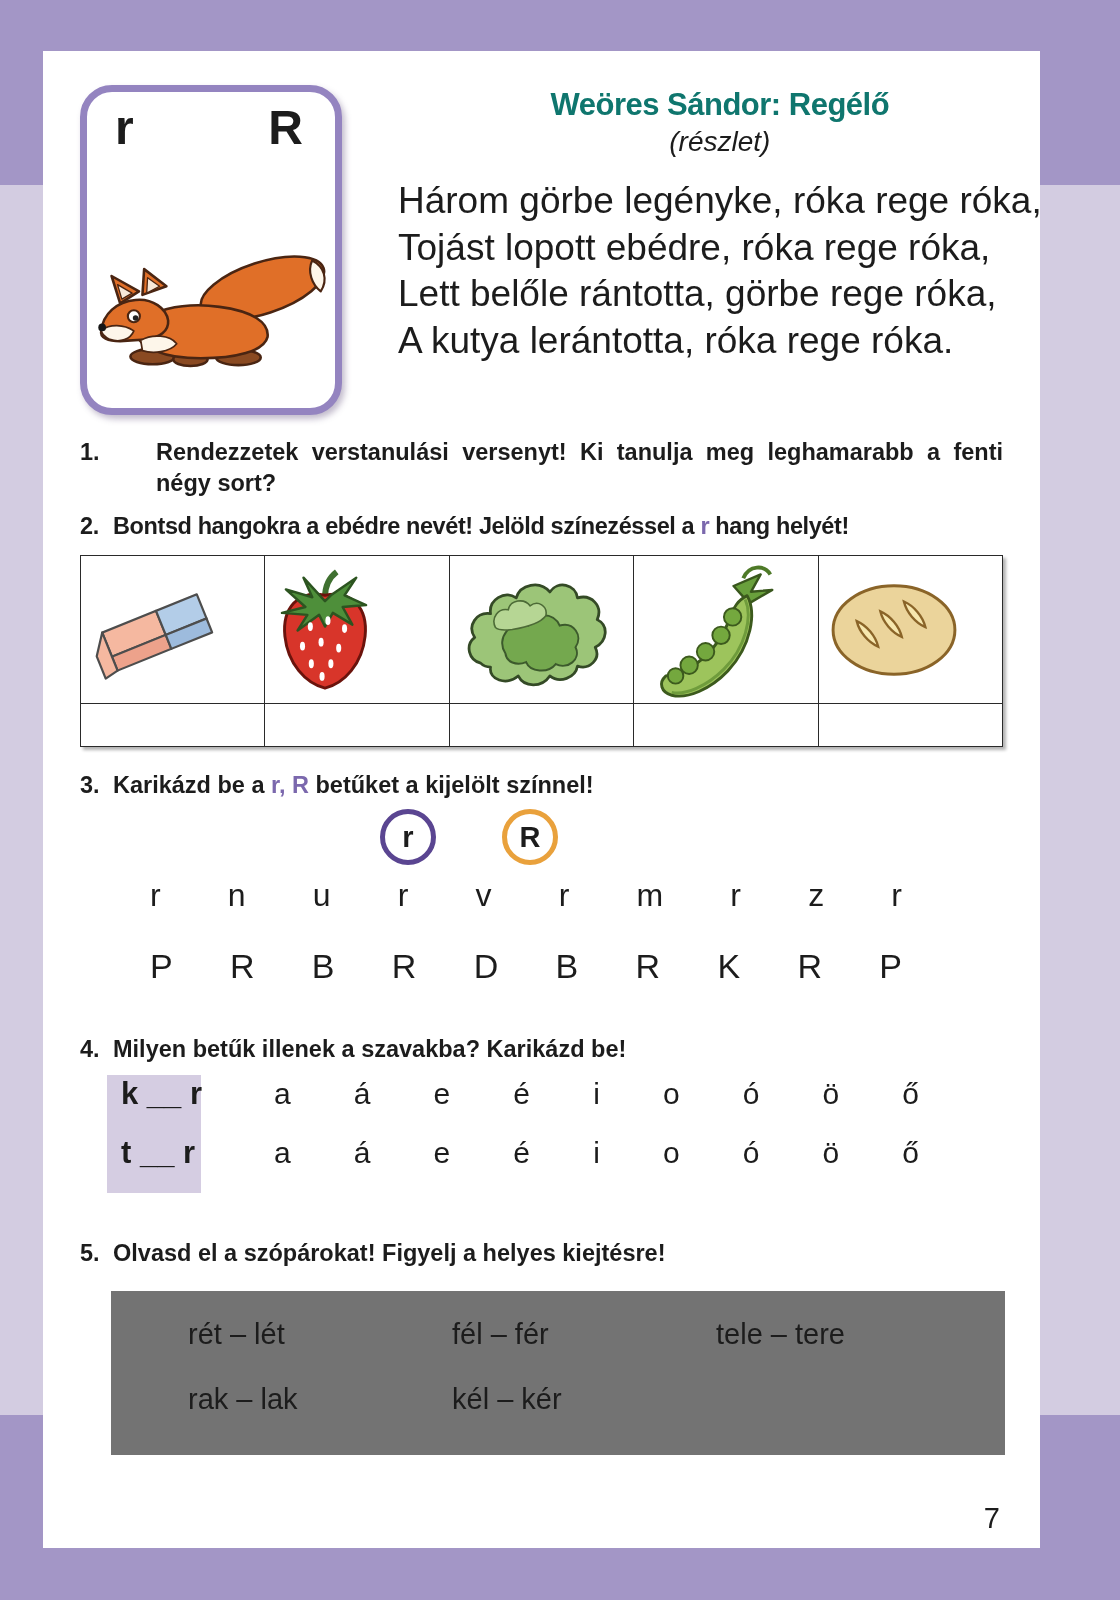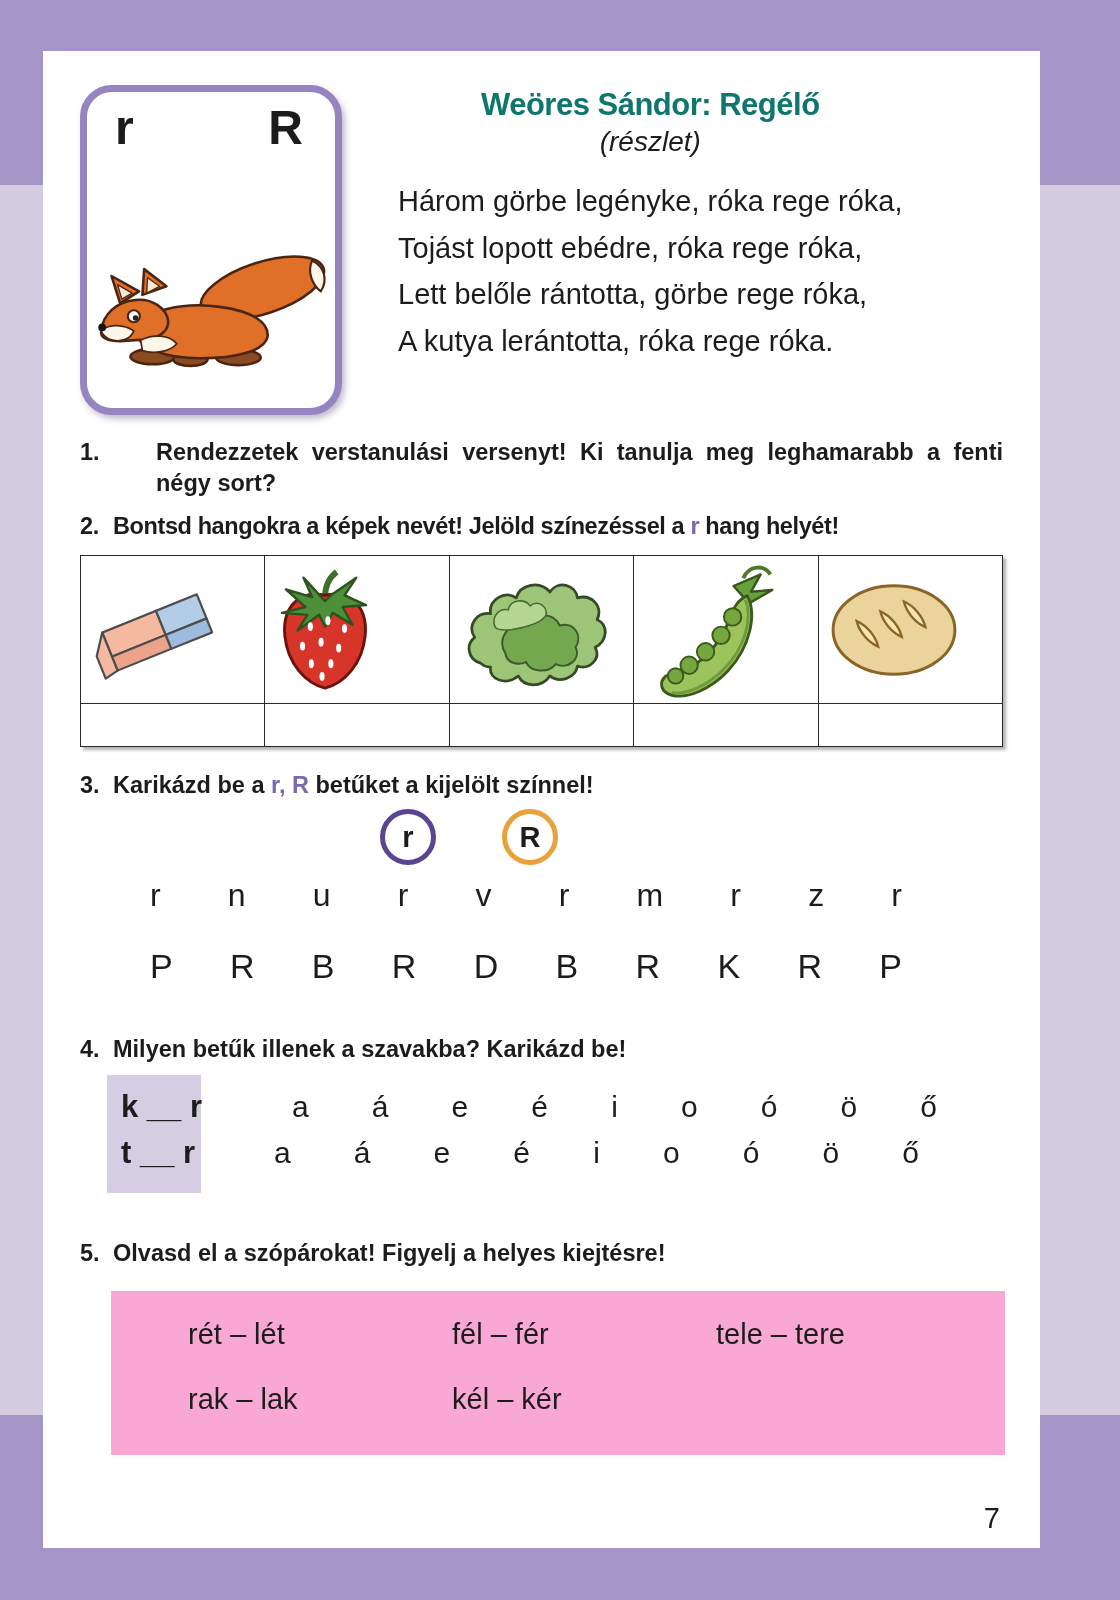--- a/index.html
+++ b/index.html
@@ -31,21 +31,21 @@
   .card-letter.lower { left:28px; }
   .card-letter.upper { right:32px; }
   .fox-wrap { position:absolute; left:4px; bottom:30px; width:240px; }
 
   .poem-block { margin:36px 0 0 56px; }
   .poem-title {
     font-size:31px; font-weight:bold; color:#0f766e;
     text-align:center; letter-spacing:-0.5px; white-space:nowrap;
   }
   .poem-subtitle { font-size:28px; font-style:italic; text-align:center; margin-top:3px; }
-  .poem-lines { margin-top:20px; font-size:29px; line-height:46.5px; white-space:nowrap; }
+  .poem-lines { margin-top:20px; font-size:37px; line-height:46.5px; white-space:nowrap; }
 
   
   .ex-heading { display:flex; font-weight:bold; font-size:23.5px; line-height:31px; }
   .ex-num { flex:0 0 33px; }
   .ex-text { flex:1; }
   .hl { color:#7b68ad; }
   .ex1 { margin-top:22px; }
   .ex1 .ex-text { text-align:justify;margin-left:43px; }
   .ex2 { margin-top:12px; letter-spacing:-0.4px; }
   .ex3 { margin-top:23px; }
@@ -71,29 +71,29 @@
   .circle.lower { border-color:#5a4591; }
   .circle.upper { border-color:#e9a13c; }
   .letter-row { display:flex; justify-content:space-between; width:752px; margin-left:70px; }
   .letter-row.lowercase { margin-top:12px; font-size:32px; }
   .letter-row.uppercase { margin-top:33px; font-size:34px; }
 
   
   .ex4-body { position:relative; margin-top:10px; height:118px; }
   .word-box-bg { position:absolute; left:27px; top:0; width:94px; height:118px; background:#d5cde2; }
   .ex4-line { position:absolute; left:0; display:flex; align-items:baseline; }
-  .ex4-line.first { top:14px;gap:18px; }
+  .ex4-line.first { top:1px; }
   .ex4-line.second { top:60px; }
   .ex4-word { margin-left:41px; width:120px; font-weight:bold; font-size:31px; }
   .vowel-row { margin-left:33px; width:645px; display:flex; justify-content:space-between; font-size:30px; }
 
   
   .pair-box {
     margin-top:22px; margin-left:31px; width:894px; height:164px;
-    background:#f9a8d4; padding-top:21px; box-sizing:border-box;
+    background:#737373; padding-top:21px; box-sizing:border-box;
   }
   .pair-row { display:flex; padding-left:77px; font-size:29px; height:44px; align-items:center; }
   .pair-row .pair { width:264px; }
   .pair-row.first { margin-bottom:21px; }
 
   .page-num { position:absolute; right:40px; top:1451px; font-size:29px; }
 
   svg { display:block; }
 </style>
 </head>
@@ -144,21 +144,21 @@
     </div>
   </div>
 
   <div class="ex-heading ex1">
     <span class="ex-num">1.</span>
     <span class="ex-text">Rendezzetek verstanulási versenyt! Ki tanulja meg leghamarabb a fenti négy sort?</span>
   </div>
 
   <div class="ex-heading ex2">
     <span class="ex-num">2.</span>
-    <span class="ex-text"><span>Bontsd hangokra a képek nevét! Jelöld színezéssel a </span><span class="hl">r</span><span> hang helyét!</span></span>
+    <span class="ex-text"><span>Bontsd hangokra a ebédre nevét! Jelöld színezéssel a </span><span class="hl">r</span><span> hang helyét!</span></span>
   </div>
 
   <table class="picture-table">
     <tbody>
         <tr class="img-row">
       <td>
         <svg viewBox="0 0 150 100" width="150" height="100">
           <g transform="rotate(-22 75 52)" stroke="#4d4d4d" stroke-width="2.2" stroke-linejoin="round">
             <rect x="24" y="32" width="58" height="26" fill="#f5b8a0"></rect>
             <rect x="82" y="32" width="44" height="26" fill="#b3cde8"></rect>

